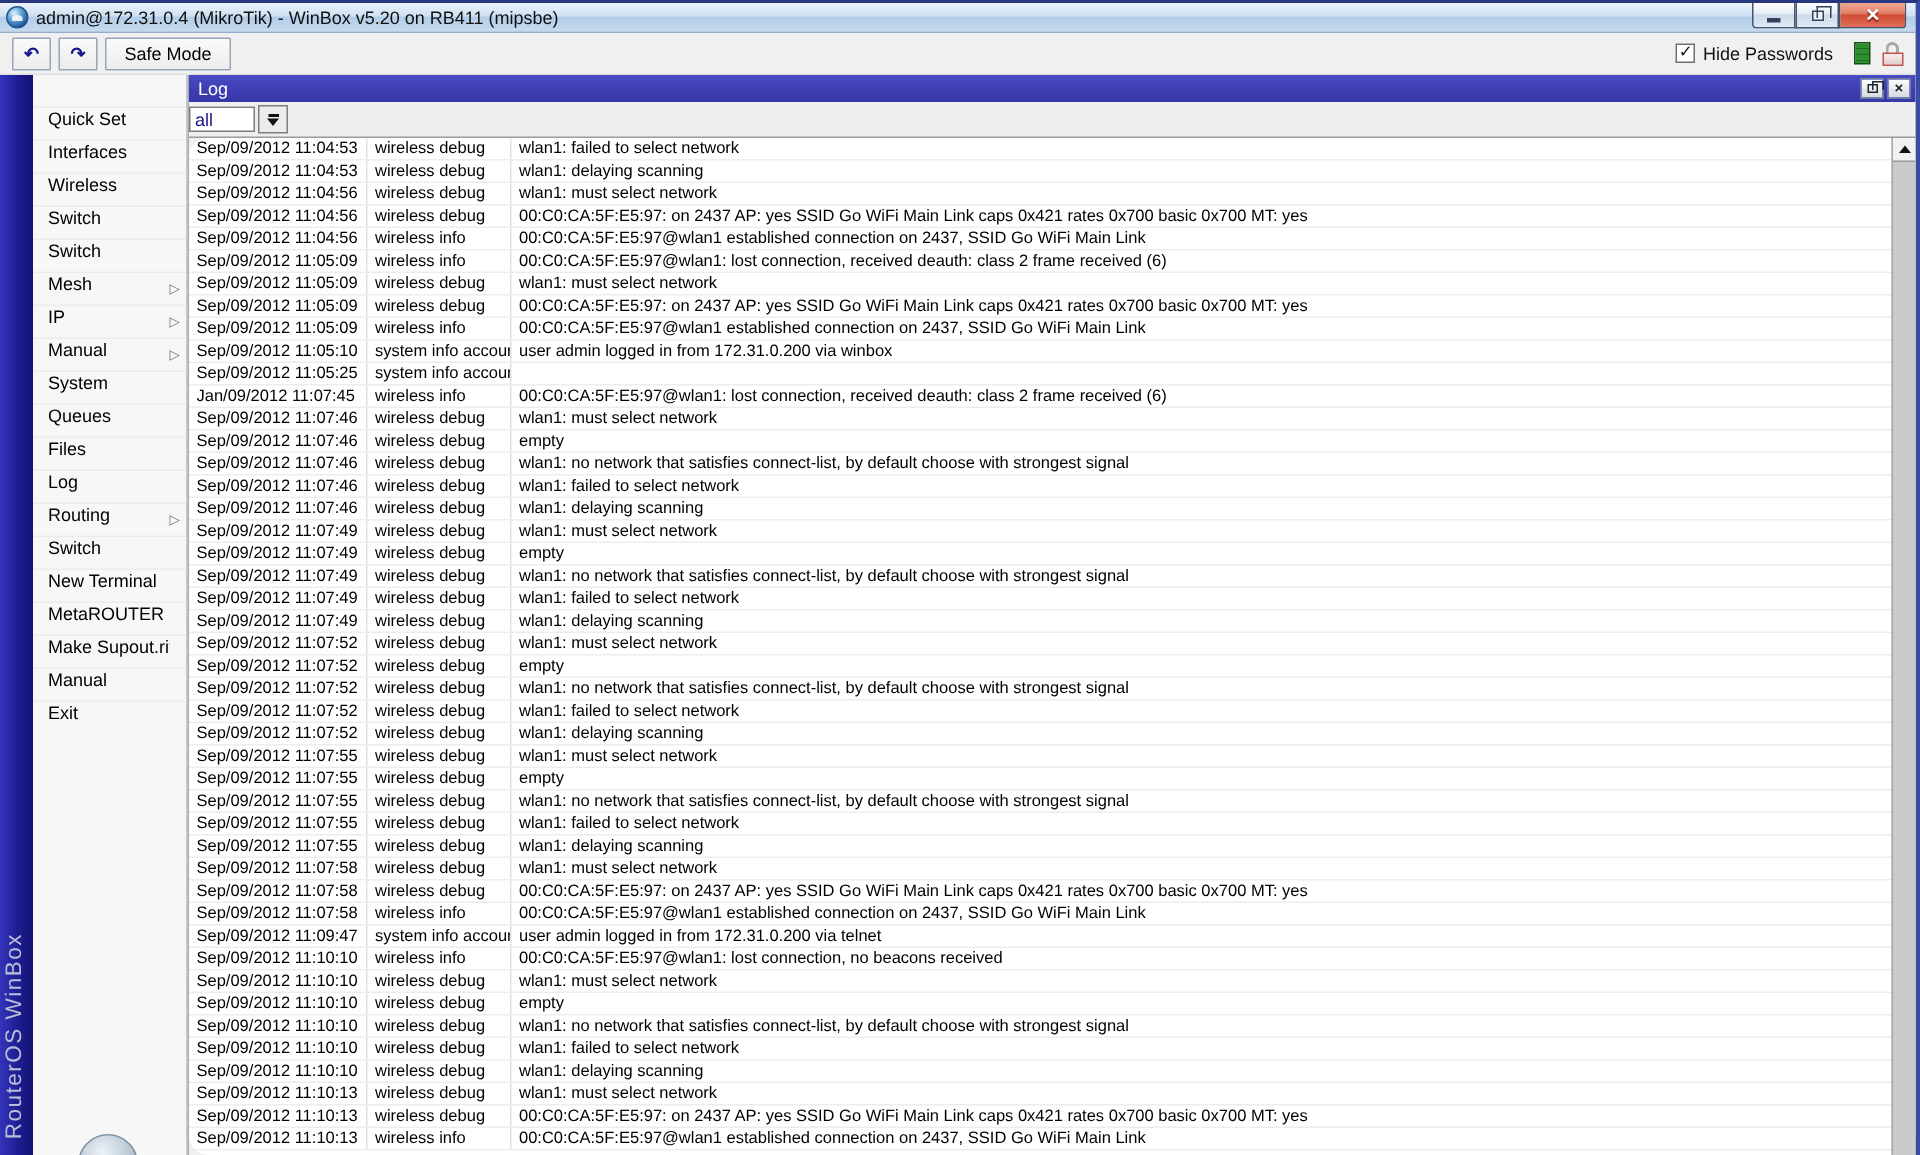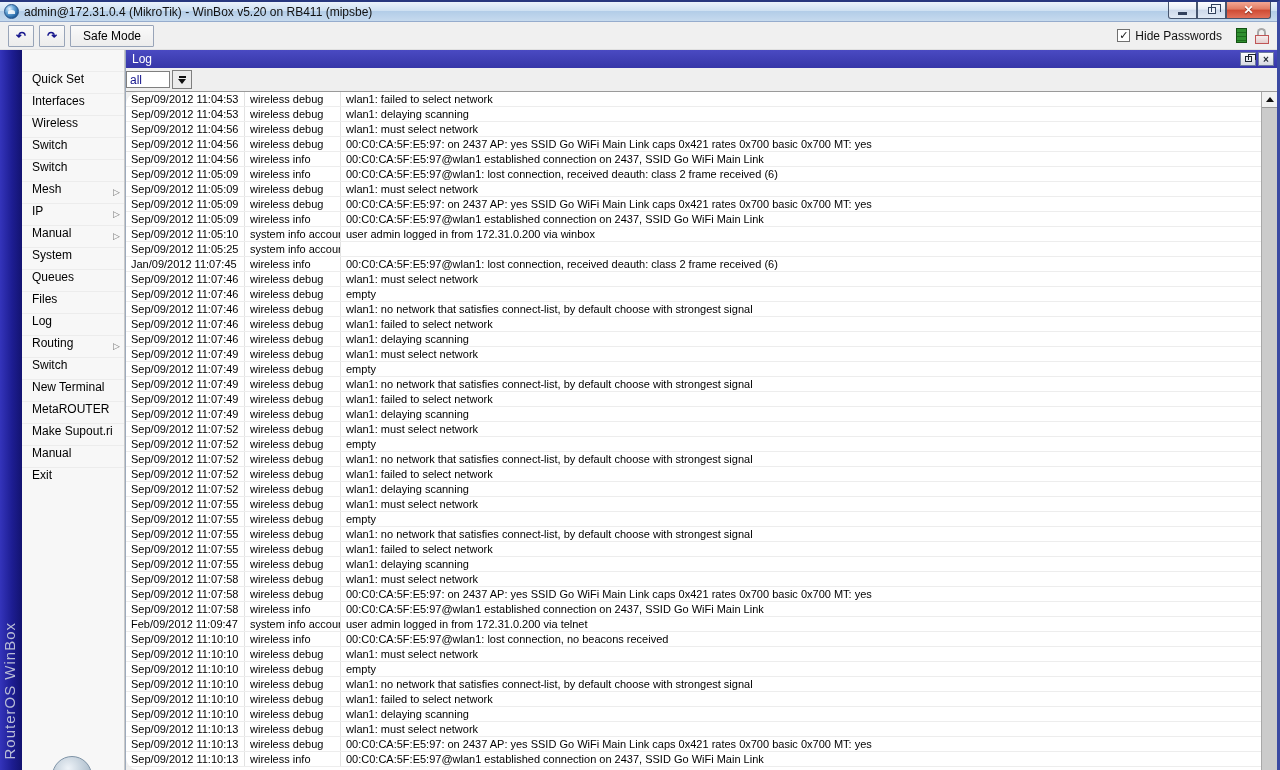--- a/index.html
+++ b/index.html
@@ -464,21 +464,21 @@
     <span class="c-msg">00:C0:CA:5F:E5:97: on 2437 AP: yes SSID Go WiFi Main Link caps 0x421 rates 0x700 basic 0x700 MT: yes</span>
   </div>
 
   <div class="log-row">
     <span class="c-time">Sep/09/2012 11:07:58</span>
     <span class="c-topics">wireless info</span>
     <span class="c-msg">00:C0:CA:5F:E5:97@wlan1 established connection on 2437, SSID Go WiFi Main Link</span>
   </div>
 
   <div class="log-row">
-    <span class="c-time">Feb/09/2012 11:09:47</span>
+    <span class="c-time">Sep/09/2012 11:09:47</span>
     <span class="c-topics">system info account</span>
     <span class="c-msg">user admin logged in from 172.31.0.200 via telnet</span>
   </div>
 
   <div class="log-row">
     <span class="c-time">Sep/09/2012 11:10:10</span>
     <span class="c-topics">wireless info</span>
     <span class="c-msg">00:C0:CA:5F:E5:97@wlan1: lost connection, no beacons received</span>
   </div>
 

